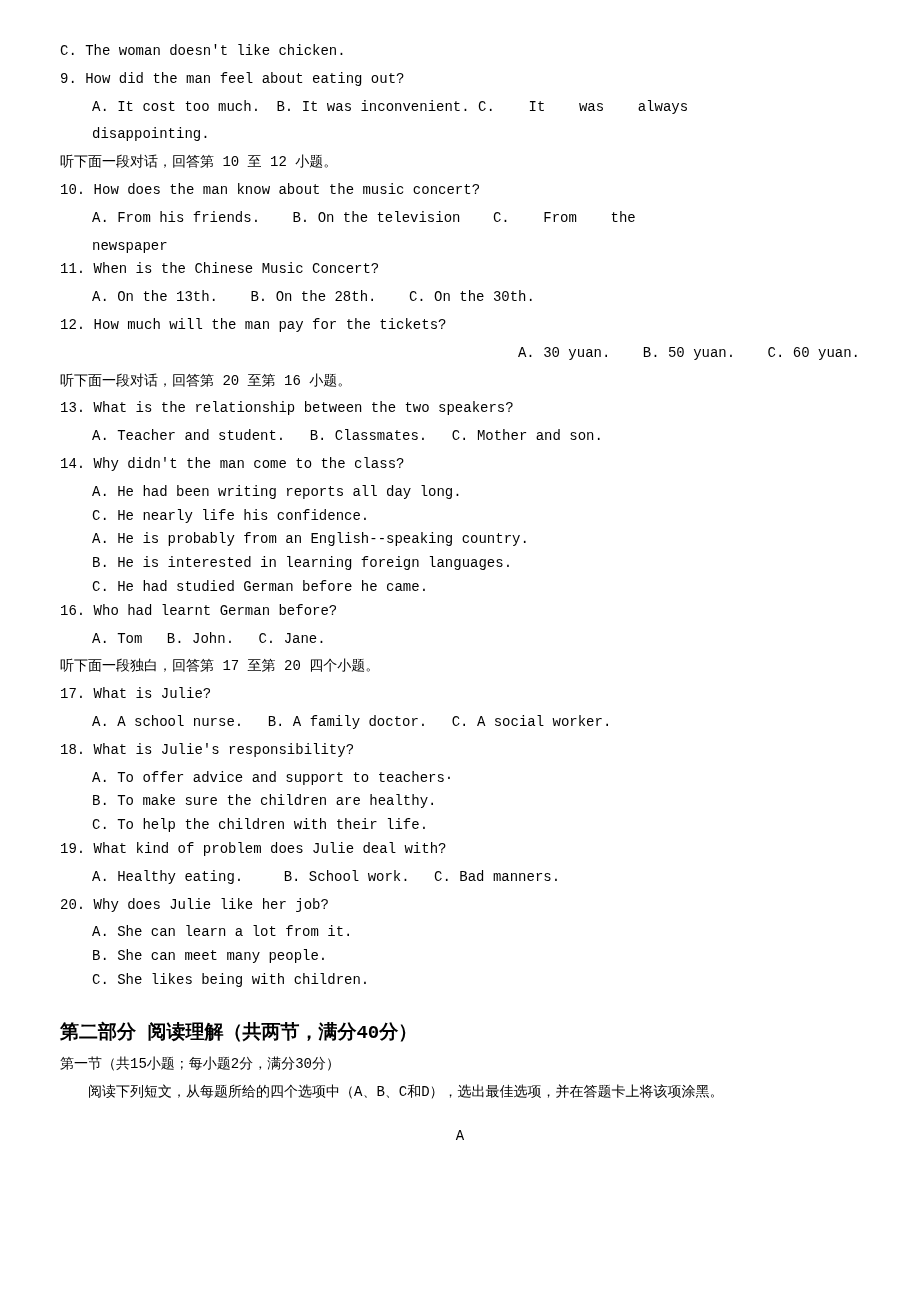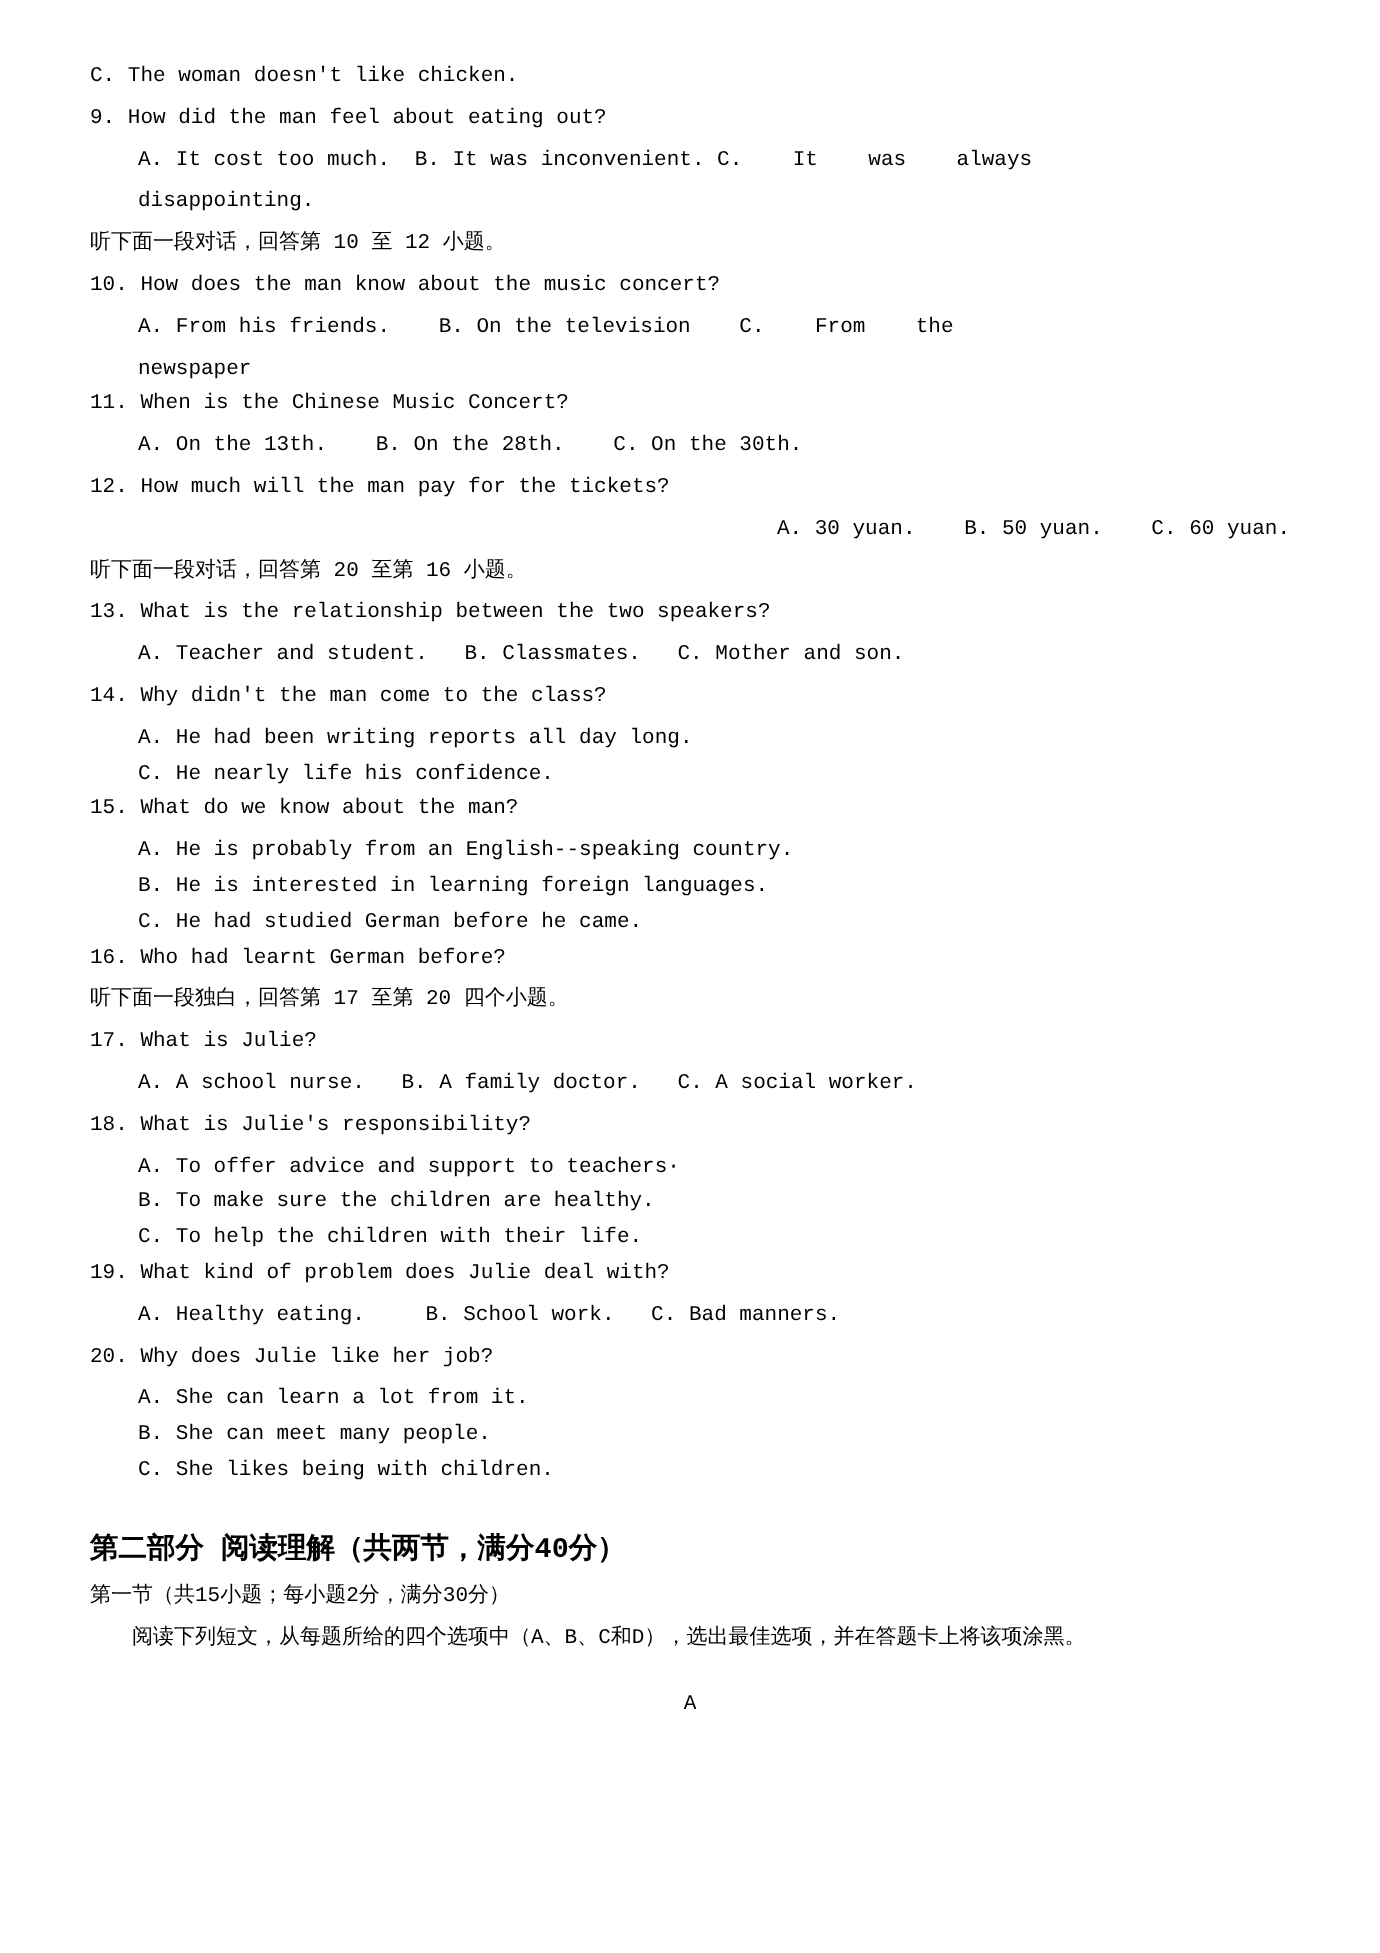--- a/index.html
+++ b/index.html
@@ -116,35 +116,37 @@
   <div class="question-block">
     <span>14. Why didn't the man come to the class?</span>
   </div>
   <div class="indent">
     <span>A. He had been writing reports all day long.</span>
   </div>
   <div class="indent">
     <span>C. He nearly life his confidence.</span>
   </div>
 
-  <div class="question-block">
-    <span>15. What do we know about the man?</span>
-  </div>
   <div class="indent">
     <span>A. He is probably from an English--speaking country.</span>
   </div>
   <div class="indent">
     <span>B. He is interested in learning foreign languages.</span>
   </div>
   <div class="indent">
     <span>C. He had studied German before he came.</span>
   </div>
 
   <div class="question-block">
     <span>16. Who had learnt German before?</span>
+  </div>
+  <div class="question-block" style="padding-left:32px;">
+    <span style="display:inline;min-width:210px;margin-right:16px;">A. Tom</span>
+    <span style="display:inline;min-width:210px;margin-right:16px;">B. John.</span>
+    <span style="display:inline;">C. Jane.</span>
   </div>
 
   <div class="listening-header">
     <span>听下面一段独白，回答第 17 至第 20 四个小题。</span>
   </div>
 
   <div class="question-block">
     <span>17. What is Julie?</span>
   </div>
   <div class="question-block" style="padding-left:32px;">

